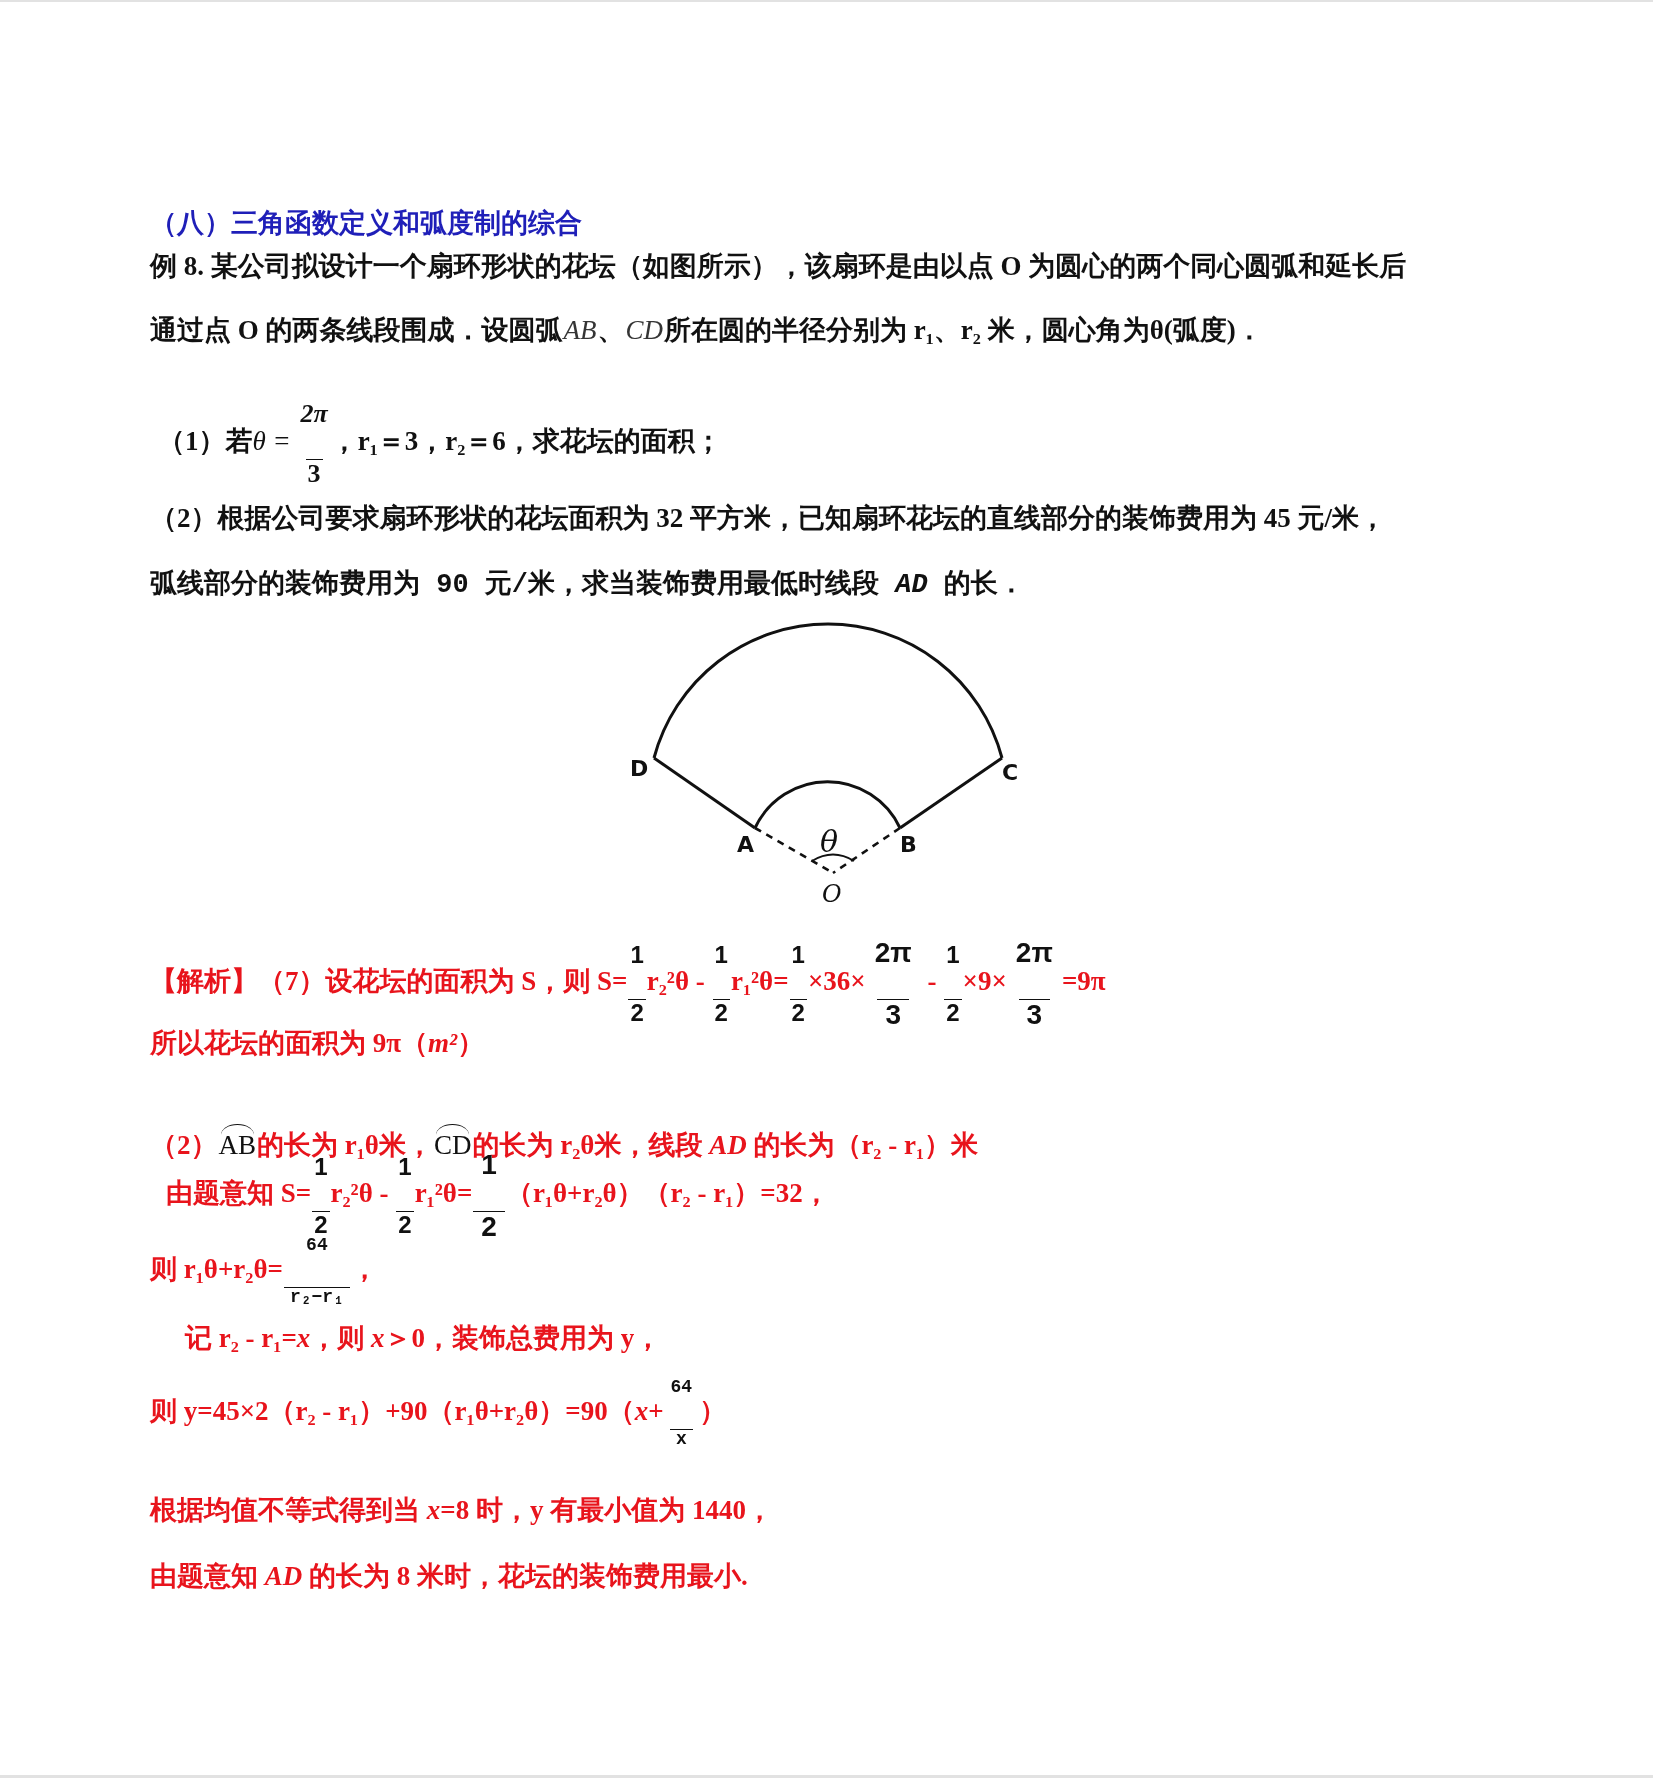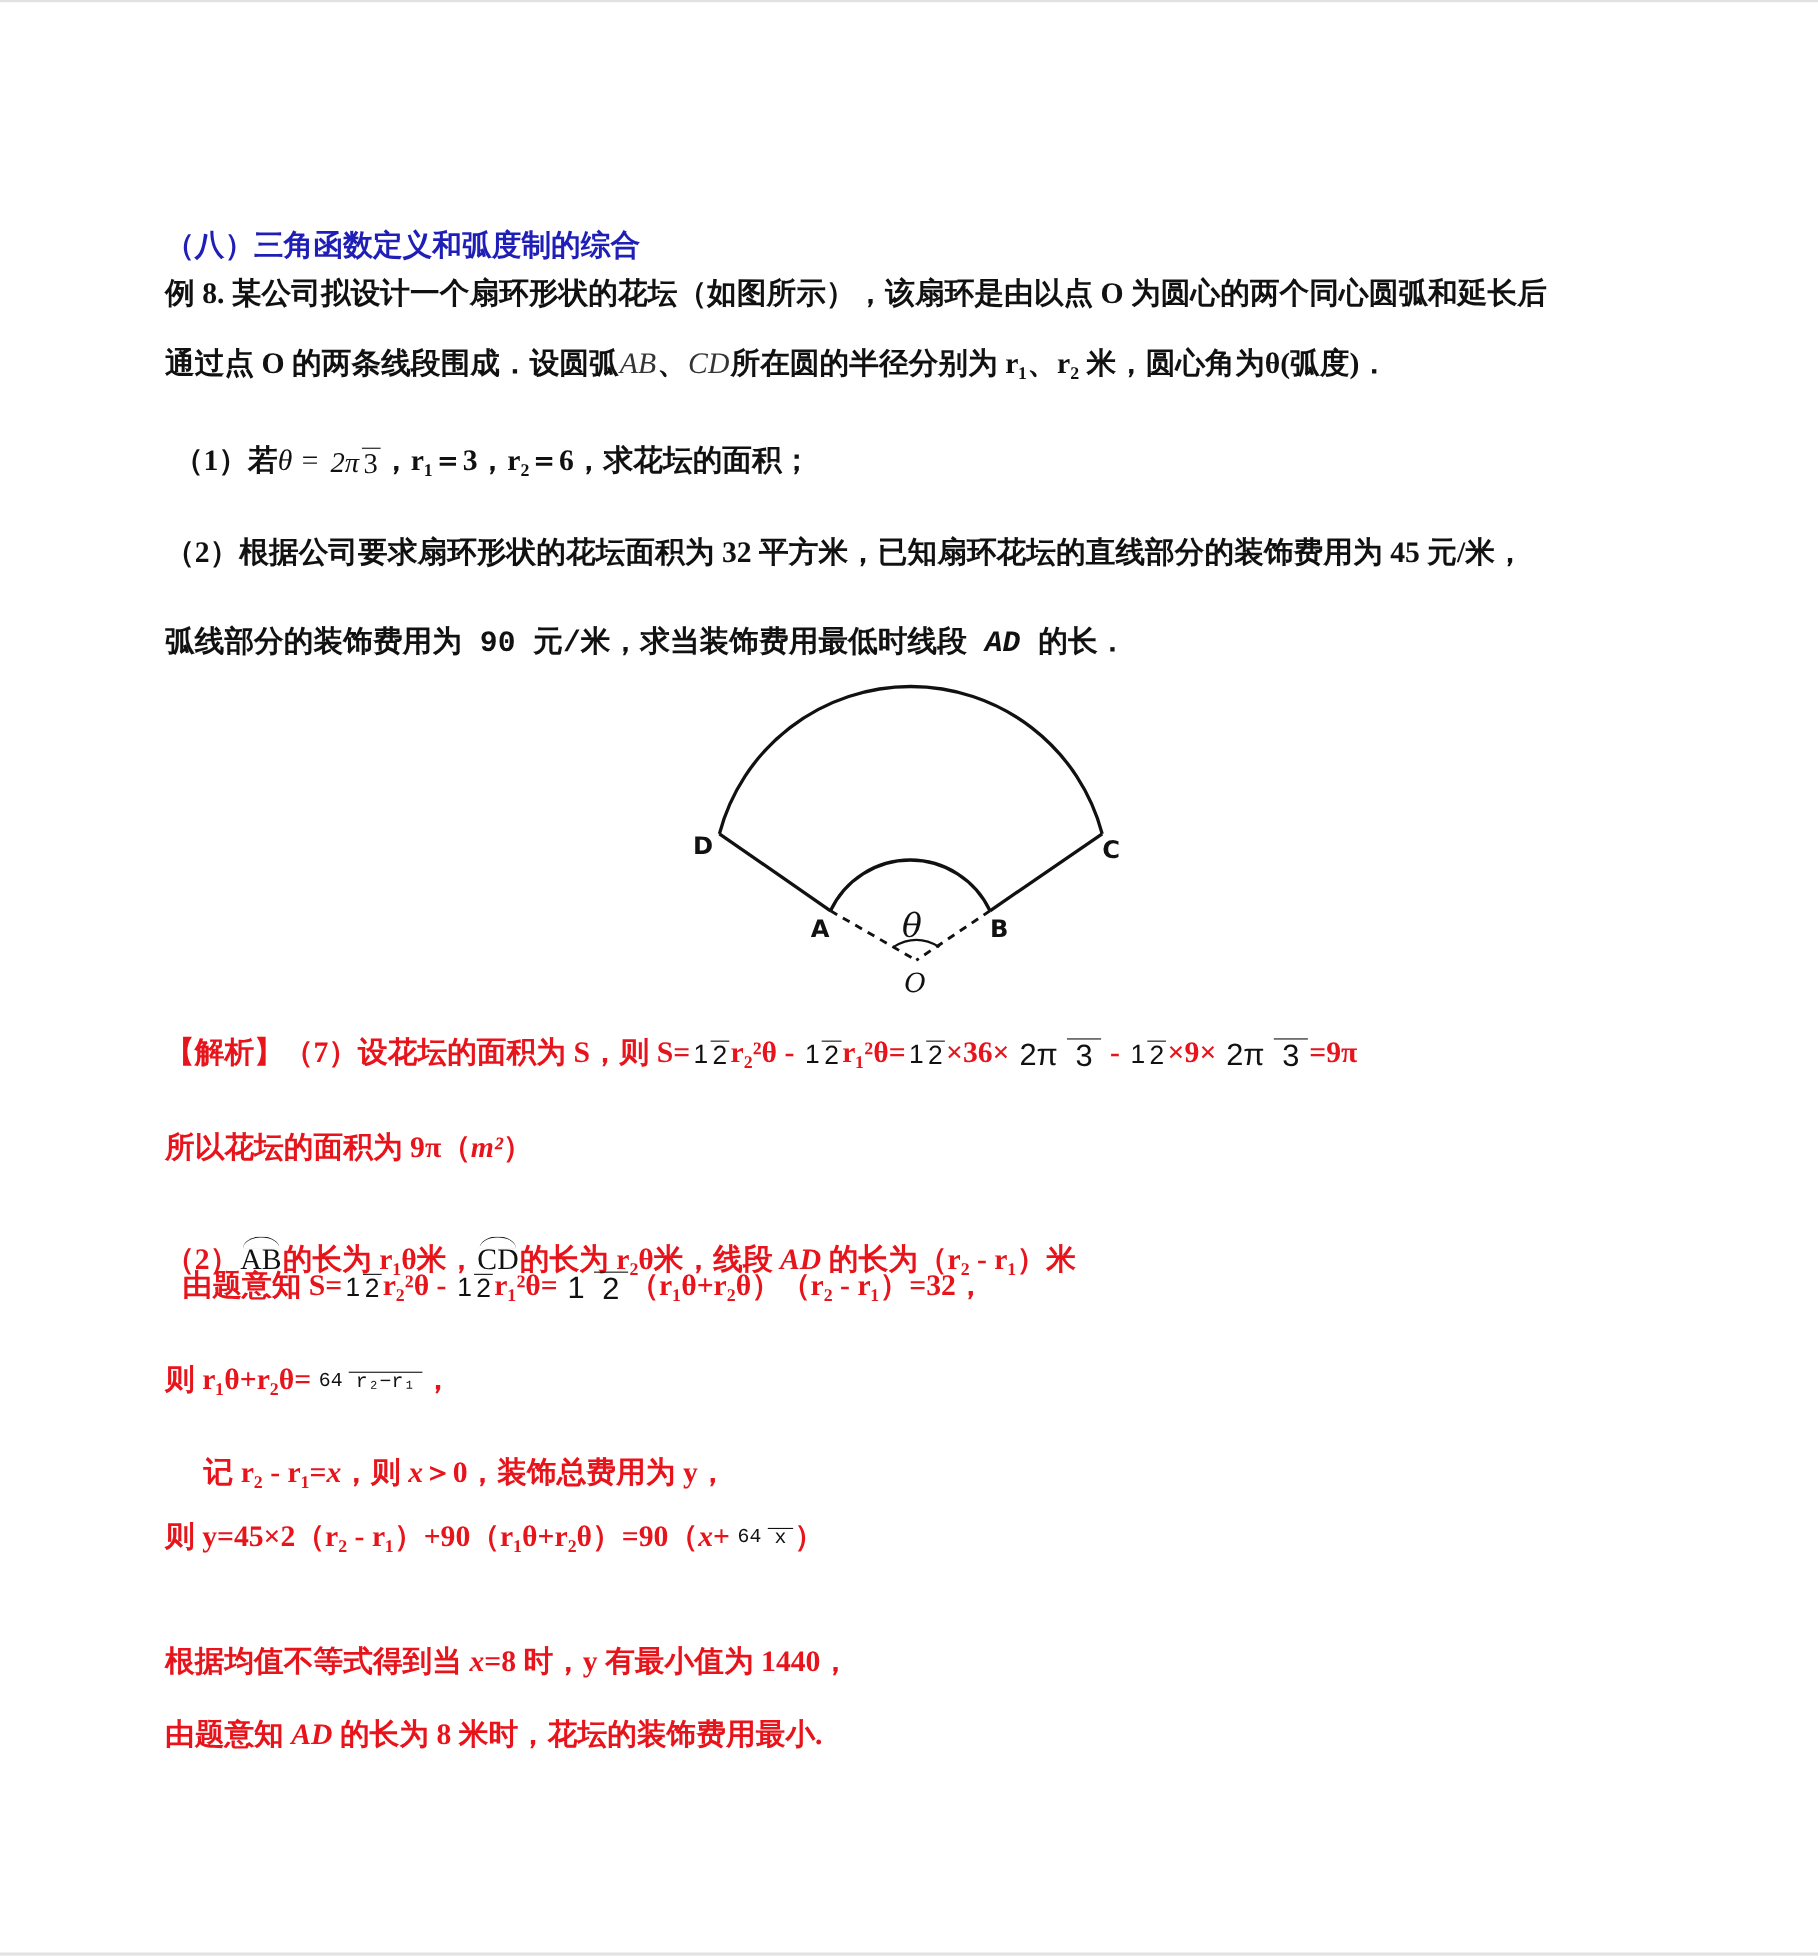--- a/index.html
+++ b/index.html
@@ -13,21 +13,21 @@
   .botbar { position: absolute; left: 0; bottom: 0; width: 1653px; height: 3px; background: #e2e2e2; }
 
   .line { position: absolute; left: 150px; white-space: nowrap; font-weight: bold; }
   .blk  { font-size: 27px; color: #111; }
   .red  { font-size: 27px; color: #e8141c; }
   .heading { color: #1f1fb8; font-family: "DejaVu Sans", "Liberation Sans", sans-serif; font-size: 27px; font-weight: bold; }
 
   .it { font-style: italic; }
 
   
-  .frac { display: inline-flex; flex-direction: row; align-items: center; vertical-align: middle; margin: 0 1px; font-weight: normal; color: #111; }
+  .frac { display: inline-flex; flex-direction: column; align-items: center; vertical-align: middle; margin: 0 1px; font-weight: bold; color: #111; gap: 32px; }
   .frac .num { display: block; padding: 0 2px; line-height: 1.05; }
   .frac .den { display: block; padding: 0 2px; line-height: 1.05; border-top: 1.6px solid #111; }
   .frac.small { font-size: 24px; font-family: "Liberation Sans", "DejaVu Sans", sans-serif; }
   .frac.lg { font-size: 28px; font-family: "Liberation Sans", "DejaVu Sans", sans-serif; }
   .frac.lg .num, .frac.lg .den { padding: 0 8px; }
   .frac.mono { font-family: "Liberation Mono", "DejaVu Sans Mono", monospace; font-size: 18px; }
   .frac.mono .num, .frac.mono .den { padding: 0 6px; }
   .frac.serifn { font-family: "Liberation Serif", serif; font-size: 26px; font-style: normal; }
   .frac.serifn .num { font-style: italic; }
 
@@ -55,21 +55,21 @@
 </div>
 
 <div class="line blk" style="top:400px; left:158px;">
   <span>（1）若</span><span class="it" style="font-weight:normal;">θ =</span>
   <span class="frac serifn">
       <span class="num">2π</span>
       <span class="den">3</span>
     </span><span>，r₁＝3，r₂＝6，求花坛的面积；</span>
 </div>
 
-<div class="line blk" style="top:484px; left:150px;">（2）根据公司要求扇环形状的花坛面积为 32 平方米，已知扇环花坛的直线部分的装饰费用为 45 元/米，</div>
+<div class="line blk" style="top:500px; left:150px;">（2）根据公司要求扇环形状的花坛面积为 32 平方米，已知扇环花坛的直线部分的装饰费用为 45 元/米，</div>
 
 <div class="line blk" style="top:565px;font-family:Liberation Mono, monospace;">
   <span>弧线部分的装饰费用为 90 元/米，求当装饰费用最低时线段 </span><span class="it">AD</span><span> 的长．</span>
 </div>
 
 <svg class="figure" viewBox="620 620 420 300">
   <g fill="none" stroke="#111" stroke-width="3">
     <path d="M 654 758 A 180 180 0 0 1 1002 758"></path>
     <path d="M 755 828 A 80 80 0 0 1 900 828"></path>
     <line x1="654" y1="758" x2="755" y2="828"></line>

